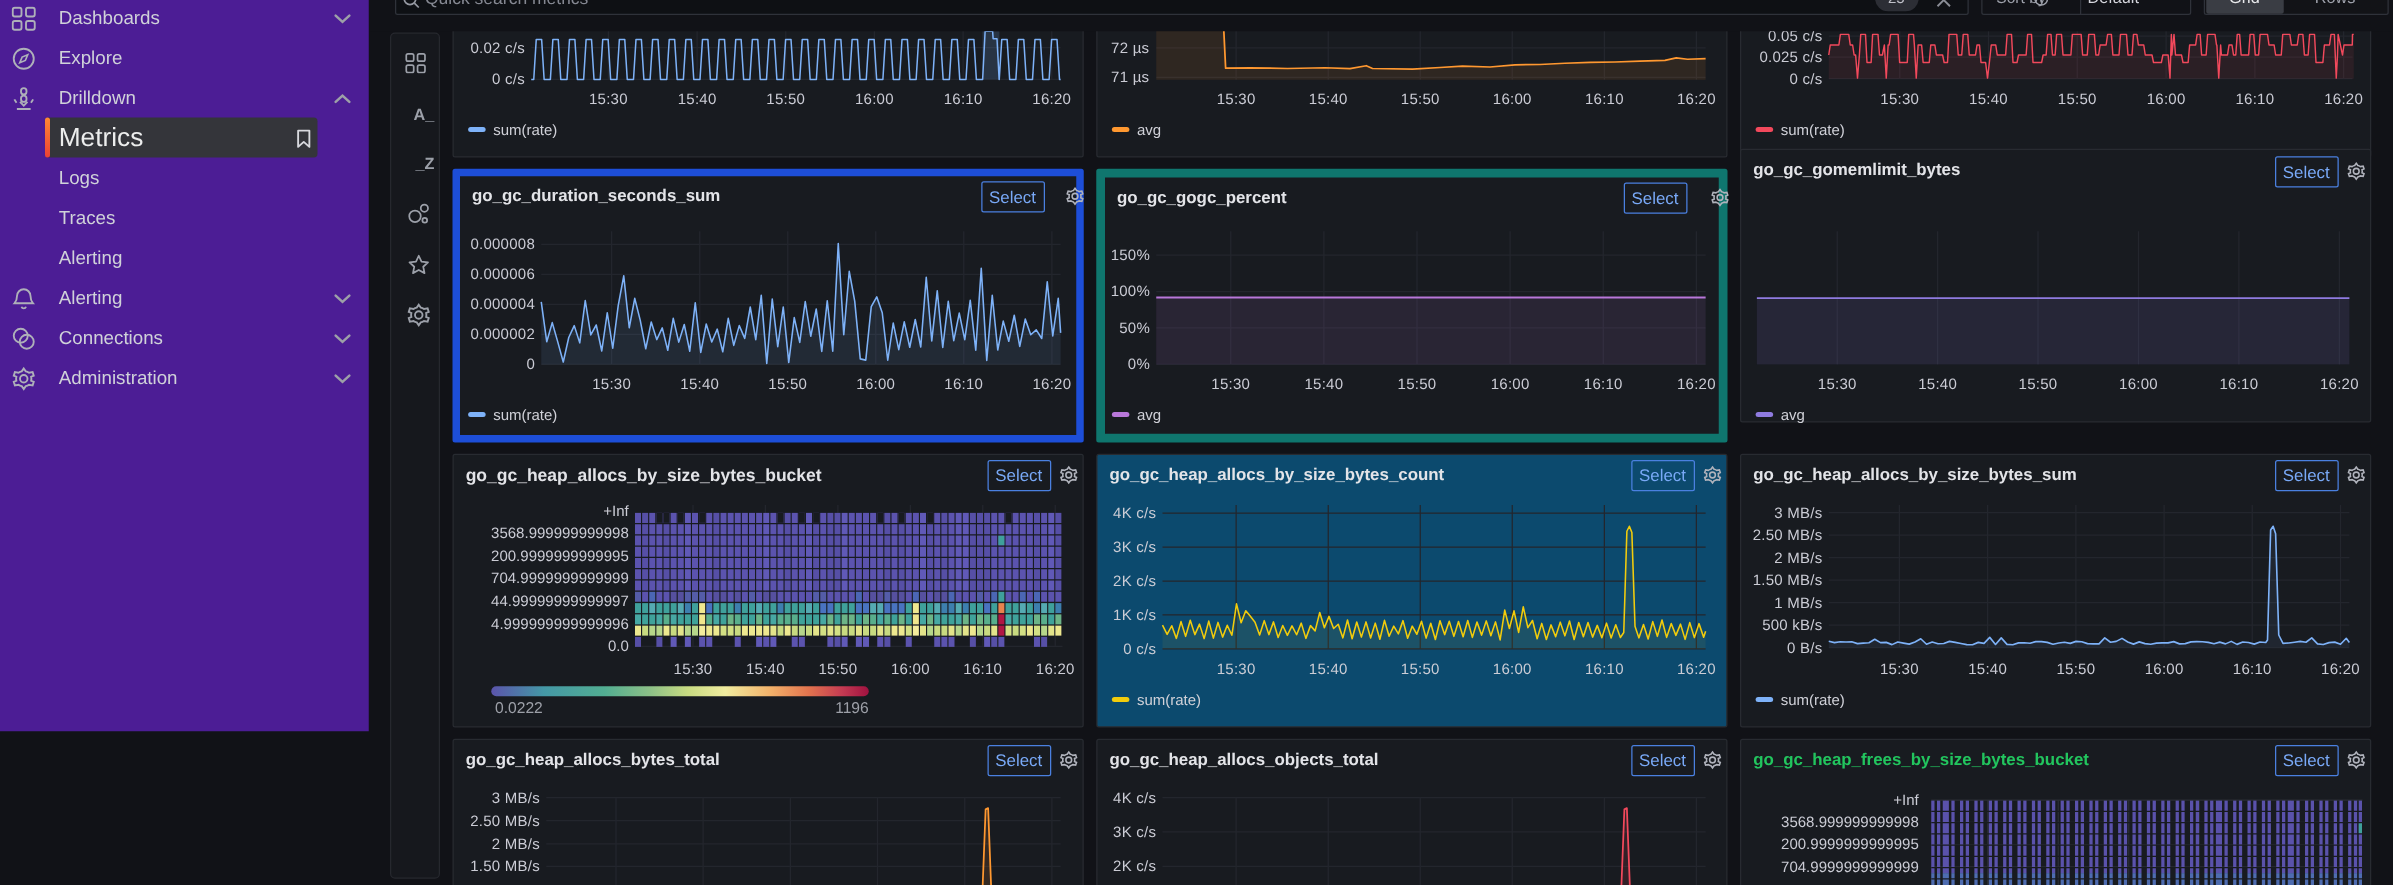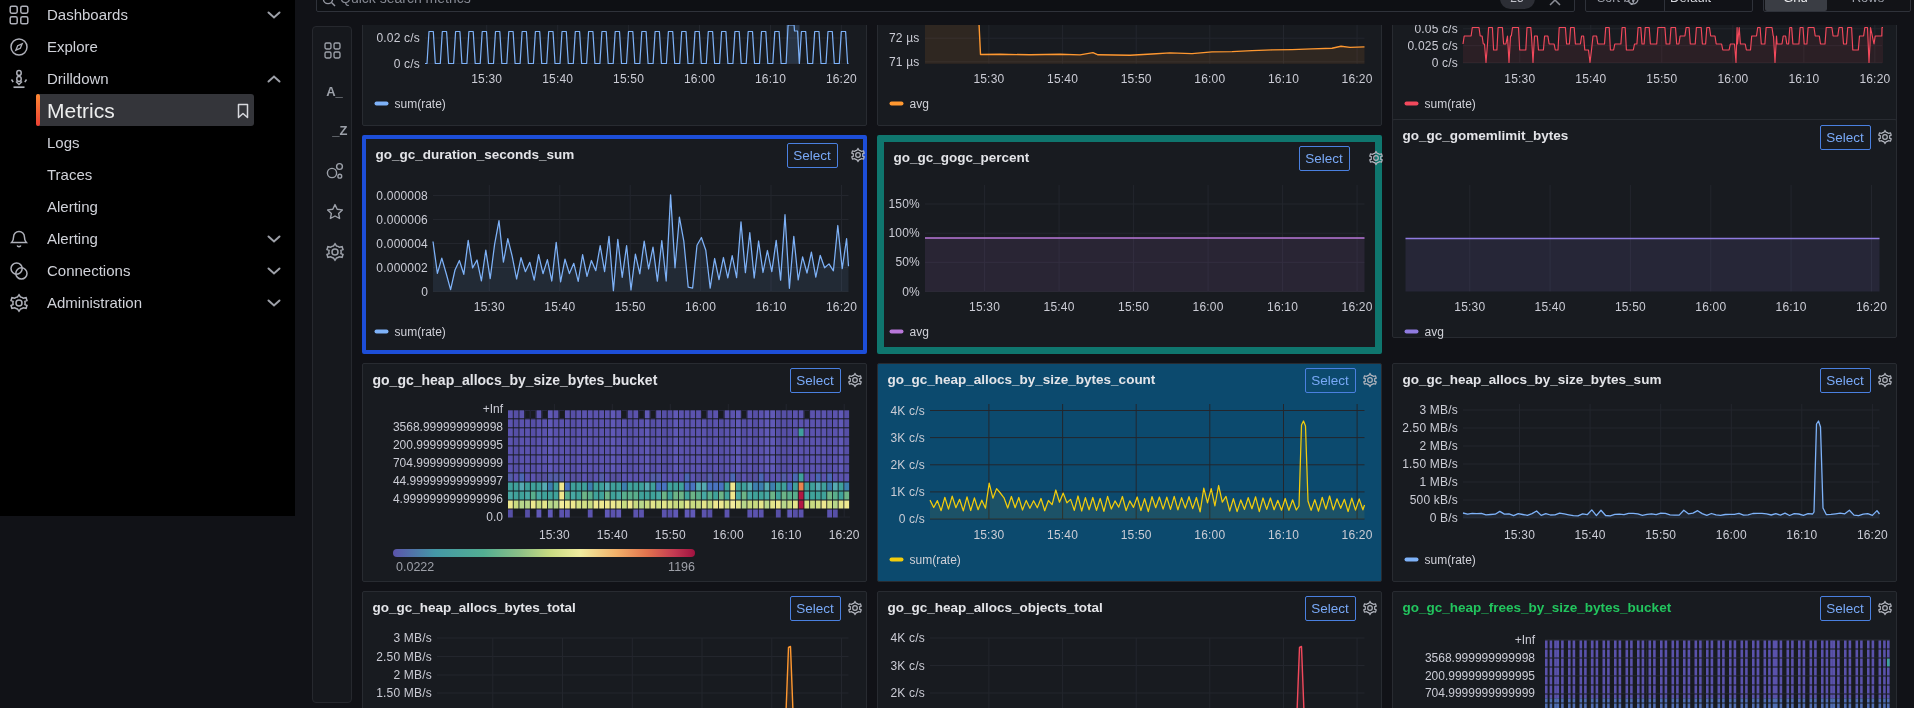--- a/index.html
+++ b/index.html
@@ -1,20 +1,20 @@
 <!DOCTYPE html>
 <html><head><meta charset="utf-8"><style>
 *{margin:0;padding:0;box-sizing:border-box}
 body{width:1914px;height:708px;overflow:hidden;background:#111217;font-family:"Liberation Sans",sans-serif;position:relative}
 </style></head>
 <body>
 <div style="position:absolute;left:361.5px;top:-93.5px;width:505px;height:219px;background:#181b20;border:1px solid #282b31;border-radius:2px"></div>
 <div style="position:absolute;left:876.5px;top:-93.5px;width:505px;height:219px;background:#181b20;border:1px solid #282b31;border-radius:2px"></div>
 <div style="position:absolute;left:1391.5px;top:-93.5px;width:505px;height:219px;background:#181b20;border:1px solid #282b31;border-radius:2px"></div>
-<div style="position:absolute;left:361.5px;top:134.5px;width:505px;height:219px;background:#181b20;border:4px solid #1d4ed8;border-radius:2px">
+<div style="position:absolute;left:361.5px;top:134.5px;width:505px;height:219px;background:#181b20;border:6px solid #1d4ed8;border-radius:2px">
     <div style="position:absolute;left:10px;top:8px;font-size:13.5px;font-weight:bold;color:#e3e4e8">go_gc_duration_seconds_sum</div>
     <div style="position:absolute;right:25px;top:4.5px;width:51px;height:25px;border:1px solid #4a80e0;border-radius:2px;color:#79a9f7;font-size:13.5px;font-weight:500;text-align:center;line-height:23px">Select</div>
     <svg width="16" height="16" viewBox="-9 -9 18 18" style="position:absolute;left:484px;top:8.5px">
       <g stroke="#b0b3bc" stroke-width="1.4" fill="none">
         <circle r="2.6"></circle>
         <path d="M0,-7.2 L1.4,-5.2 A5.4,5.4 0 0 1 3.7,-4.2 L6.2,-4.6 L7,-2.2 L5.2,-1.4 A5.4,5.4 0 0 1 5.2,1.4 L7,2.2 L6.2,4.6 L3.7,4.2 A5.4,5.4 0 0 1 1.4,5.2 L0,7.2 L-1.4,5.2 A5.4,5.4 0 0 1 -3.7,4.2 L-6.2,4.6 L-7,2.2 L-5.2,1.4 A5.4,5.4 0 0 1 -5.2,-1.4 L-7,-2.2 L-6.2,-4.6 L-3.7,-4.2 A5.4,5.4 0 0 1 -1.4,-5.2 Z"></path>
       </g>
     </svg>
   </div>
 <div style="position:absolute;left:876.5px;top:134.5px;width:505px;height:219px;background:#181b20;border:7px solid #0f766e;border-radius:2px">
@@ -865,21 +865,21 @@
       <circle cx="6" cy="6" r="5" stroke="#9da0aa" stroke-width="1.2" fill="none"></circle>
       <path d="M6,5 L6,9" stroke="#9da0aa" stroke-width="1.2"></path>
       <circle cx="6" cy="3.2" r="0.8" fill="#9da0aa"></circle>
     </svg>
 <div style="position:absolute;left:1374px;top:-9px;font-size:13px;color:#d5d6dd;line-height:14px">Default</div>
 <div style="position:absolute;left:1467px;top:-16px;width:148px;height:28px;border:1px solid #2f323a;border-radius:2px;background:#121317"></div>
 <div style="position:absolute;left:1468.5px;top:-15px;width:62px;height:26px;background:#3a3d44;border-radius:2px"></div>
 <div style="position:absolute;left:1468.5px;top:-9px;width:62px;text-align:center;font-size:13px;font-weight:500;color:#e8e9ec;line-height:14px">Grid</div>
 <div style="position:absolute;left:1531px;top:-9px;width:82px;text-align:center;font-size:13px;font-weight:500;color:#9da0aa;line-height:14px">Rows</div>
 </div>
-<div style="position:absolute;left:0;top:0;width:295px;height:516px;background:#000000;overflow:hidden">
+<div style="position:absolute;left:0;top:0;width:295px;height:585px;background:#4c1d95;overflow:hidden">
 <svg width="20" height="20" viewBox="0 0 20 20" style="position:absolute;left:9px;top:4.5px">
       <rect x="1.2" y="1.2" width="7" height="7" rx="1.6" stroke="#aeb0b9" stroke-width="1.5" fill="none"></rect>
       <rect x="11.8" y="1.2" width="7" height="7" rx="1.6" stroke="#aeb0b9" stroke-width="1.5" fill="none"></rect>
       <rect x="1.2" y="11.8" width="7" height="7" rx="1.6" stroke="#aeb0b9" stroke-width="1.5" fill="none"></rect>
       <rect x="11.8" y="11.8" width="7" height="7" rx="1.6" stroke="#aeb0b9" stroke-width="1.5" fill="none"></rect>
     </svg>
 <div style="position:absolute;left:47px;top:4.5px;font-size:15px;color:#d0d2d9;line-height:20px">Dashboards</div>
 <svg width="14" height="10" viewBox="0 0 14 10" style="position:absolute;left:267px;top:9.5px">
       <path d="M1.5,2.5 L7.0,7.5 L12.5,2.5" stroke="#9da0a8" stroke-width="2" fill="none" stroke-linecap="round"></path>
     </svg>
@@ -938,21 +938,21 @@
       <path d="M2.5,1.5 h9 v13 l-4.5,-4 l-4.5,4 Z" stroke="#d8d9de" stroke-width="1.5" fill="none" stroke-linejoin="round"></path>
     </svg>
 </div>
 <div style="position:absolute;left:311.5px;top:25.5px;width:40px;height:677px;background:#16181d;border:1px solid #26282e;border-radius:4px;overflow:hidden">
 <svg width="17" height="17" viewBox="0 0 20 20" style="position:absolute;left:11.5px;top:15px">
       <rect x="1.2" y="1.2" width="7" height="7" rx="1.6" stroke="#9ca0a9" stroke-width="1.6" fill="none"></rect>
       <rect x="11.8" y="1.2" width="7" height="7" rx="1.6" stroke="#9ca0a9" stroke-width="1.6" fill="none"></rect>
       <rect x="1.2" y="11.8" width="7" height="7" rx="1.6" stroke="#9ca0a9" stroke-width="1.6" fill="none"></rect>
       <rect x="11.8" y="11.8" width="7" height="7" rx="1.6" stroke="#9ca0a9" stroke-width="1.6" fill="none"></rect>
     </svg>
-<div style="position:absolute;left:9px;top:57px;width:26px;text-align:center;font-size:13px;font-weight:bold;color:#9ca0a9">A_</div>
+<div style="position:absolute;left:9px;top:57px;width:26px;text-align:right;font-size:13px;font-weight:bold;color:#9ca0a9">A_</div>
 <div style="position:absolute;left:9px;top:96px;width:26px;text-align:right;font-size:13px;font-weight:bold;color:#9ca0a9">_Z</div>
 <svg width="20" height="20" viewBox="0 0 20 20" style="position:absolute;left:12px;top:134.5px">
       <g stroke="#9ca0a9" stroke-width="1.4" fill="none">
         <circle cx="7" cy="12" r="4.6"></circle>
         <circle cx="14.5" cy="5.5" r="2.9"></circle>
         <circle cx="14.8" cy="15.2" r="1.9"></circle>
       </g>
     </svg>
 <svg width="18" height="18" viewBox="0 0 18 18" style="position:absolute;left:13px;top:176px">
       <path d="M9,1.6 L11.2,6.3 L16.4,6.9 L12.6,10.4 L13.6,15.5 L9,13 L4.4,15.5 L5.4,10.4 L1.6,6.9 L6.8,6.3 Z" stroke="#9ca0a9" stroke-width="1.4" fill="none" stroke-linejoin="round"></path>

